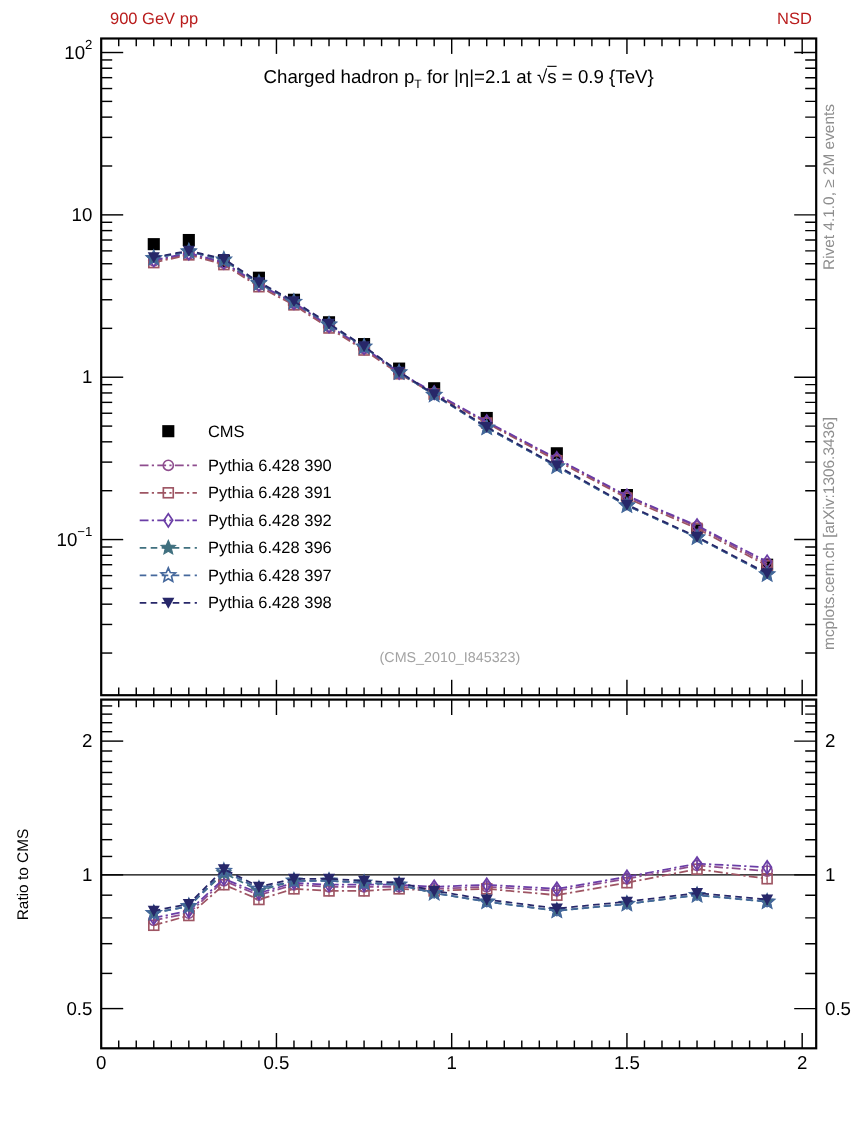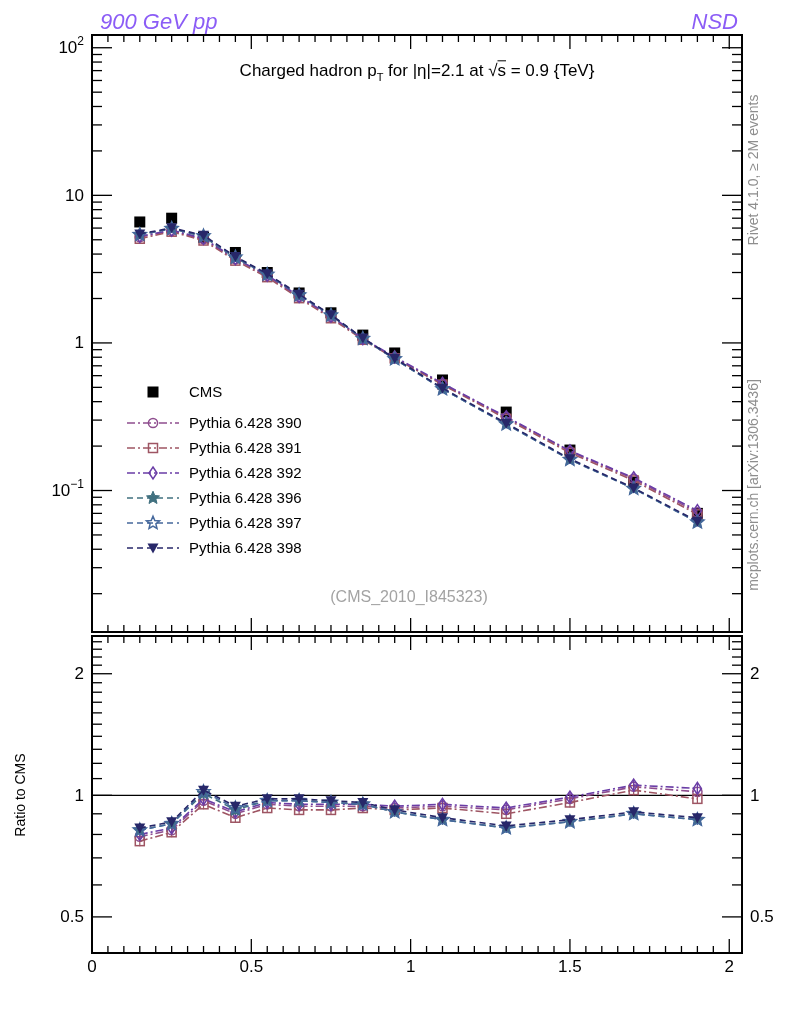--- a/index.html
+++ b/index.html
@@ -1,27 +1,27 @@
 <!DOCTYPE html>
 <html><head>
 <meta charset="utf-8">
 <style>
   html,body{margin:0;padding:0;background:#ffffff;}
   .fig{position:relative;width:786px;height:1024px;background:#fff;
        font-family:"Liberation Sans", sans-serif;color:#000;overflow:hidden;}
   .fig svg{position:absolute;left:0;top:0;}
   .abs{position:absolute;white-space:nowrap;}
-  .hdr{font-size:22px;color:#8b5cf6;font-style:italic;}
+  .hdr{font-size:15px;color:#b91c1c;}
   .title{font-size:17px;color:#000;transform:translate(-50%,-50%);}
   .title sub{font-size:11px;}
   .ovl{text-decoration:overline;}
   .rot{transform:translate(-50%,-50%) rotate(-90deg);}
   .gray{color:#8e8e8e;font-size:14px;}
   .ylab{color:#000;font-size:14px;}
-  .wm{color:#a3a3a3;font-size:16px;transform:translate(-50%,-50%);}
+  .wm{color:#a3a3a3;font-size:13px;transform:translate(-50%,-50%);}
 </style>
 </head>
 <body>
 
 <div class="fig">
 
   <svg id="chart-svg" width="786" height="1024">
       <rect x="92" y="35" width="650" height="597" fill="none" stroke="#000000" stroke-width="2"></rect>
       <rect x="92" y="636" width="650" height="317" fill="none" stroke="#000000" stroke-width="2"></rect>
       <g>

